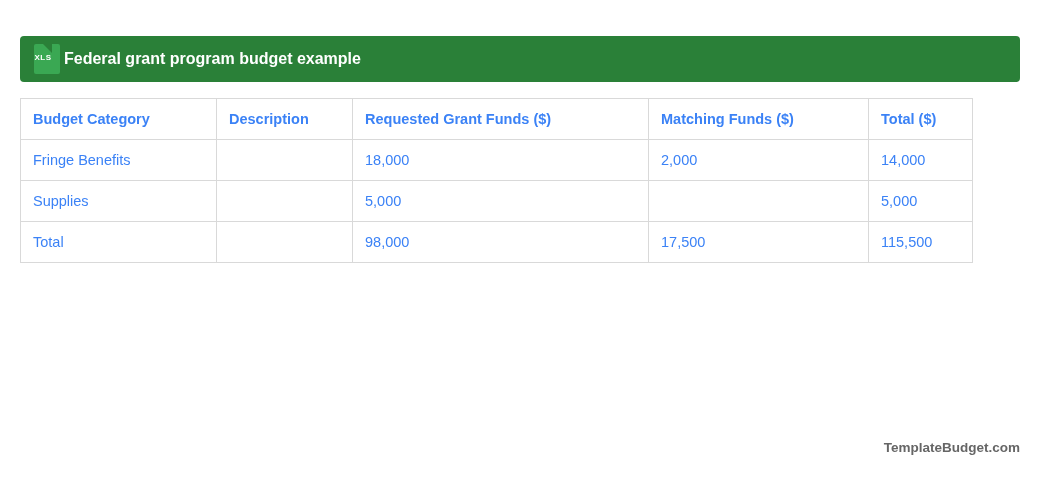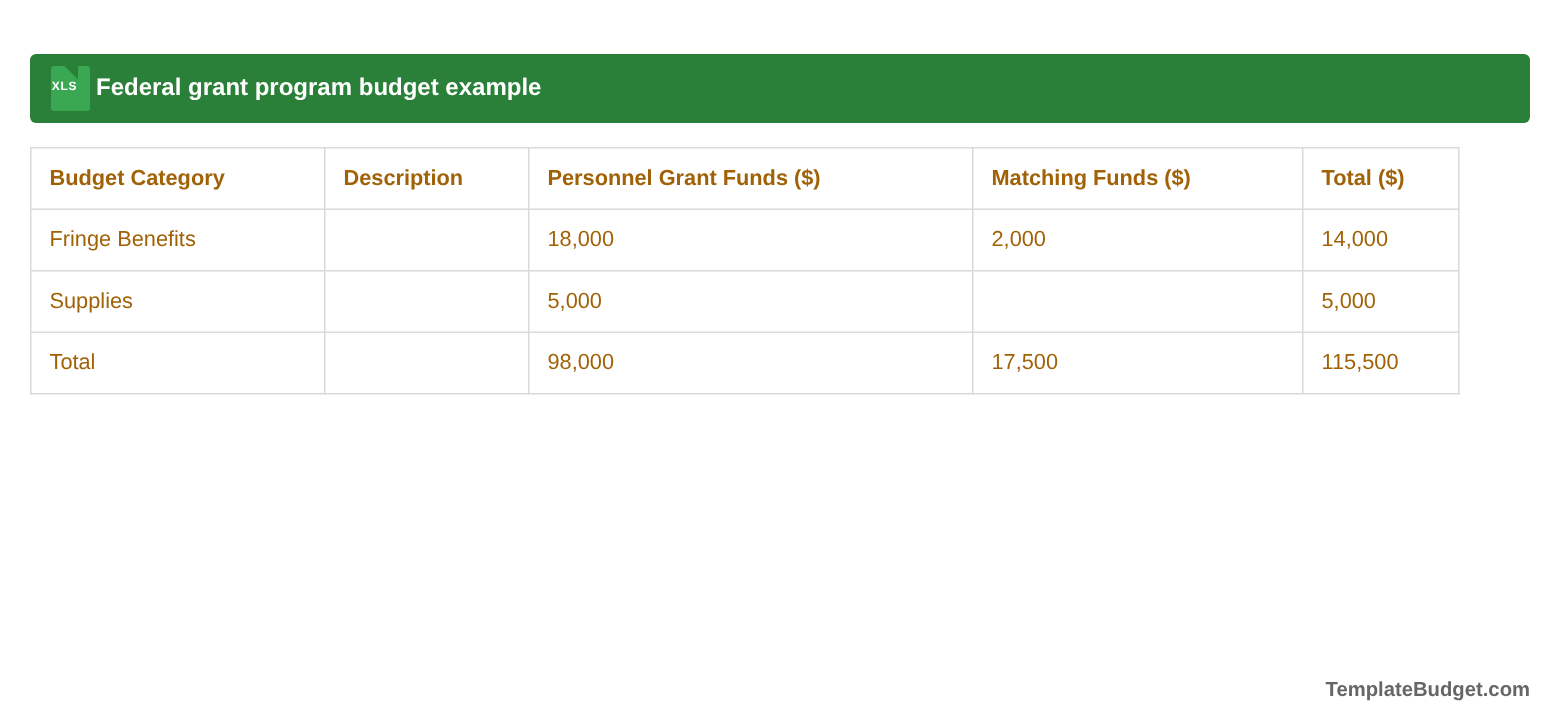--- a/index.html
+++ b/index.html
@@ -82,38 +82,38 @@
     background: #ffffff;
   }
   table.budget th,
   table.budget td {
     border: 1px solid #d9d9d9;
     text-align: left;
     vertical-align: middle;
     padding: 0 12px;
     height: 40px;
     font-size: 14.5px;
-    color: #a16207;
+    color: #3b82f6;
     white-space: nowrap;
     overflow: hidden;
   }
   table.budget th {
     font-weight: bold;
     background: #ffffff;
   }
   .col-category { width: 196px; }
   .col-desc     { width: 136px; }
   .col-req      { width: 296px; }
   .col-match    { width: 220px; }
   .col-total    { width: 104px; }
   
   .footer {
     position: absolute;
     right: 20px;
-    top: 452px;
+    top: 440px;
     font-size: 13.5px;
     color: #666666;
     font-weight: bold;
   }
 </style>
 </head>
 <body>
 
 <div class="page">
 
@@ -131,21 +131,21 @@
       <col class="col-category">
       <col class="col-desc">
       <col class="col-req">
       <col class="col-match">
       <col class="col-total">
     </colgroup>
     <thead>
       <tr>
         <th>Budget Category</th>
         <th>Description</th>
-        <th>Personnel Grant Funds ($)</th>
+        <th>Requested Grant Funds ($)</th>
         <th>Matching Funds ($)</th>
         <th>Total ($)</th>
       </tr>
     </thead>
     <tbody>
       <tr>
         <td>Fringe Benefits</td>
         <td></td>
         <td>18,000</td>
         <td>2,000</td>

